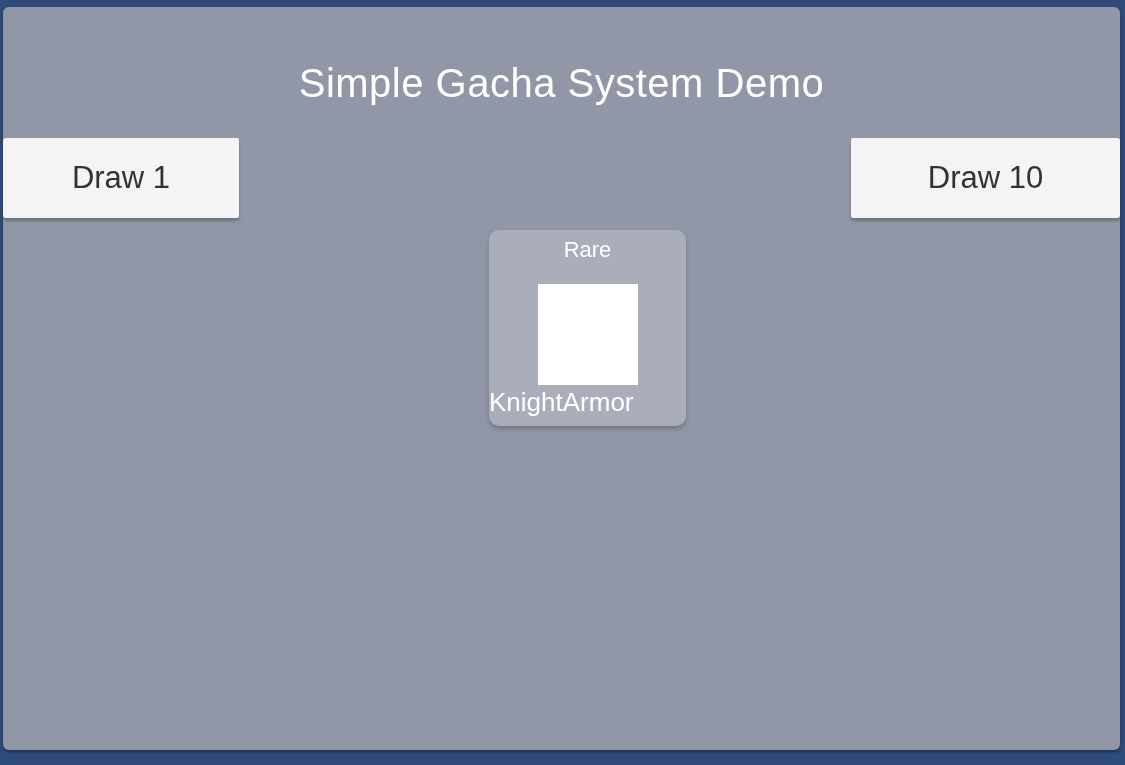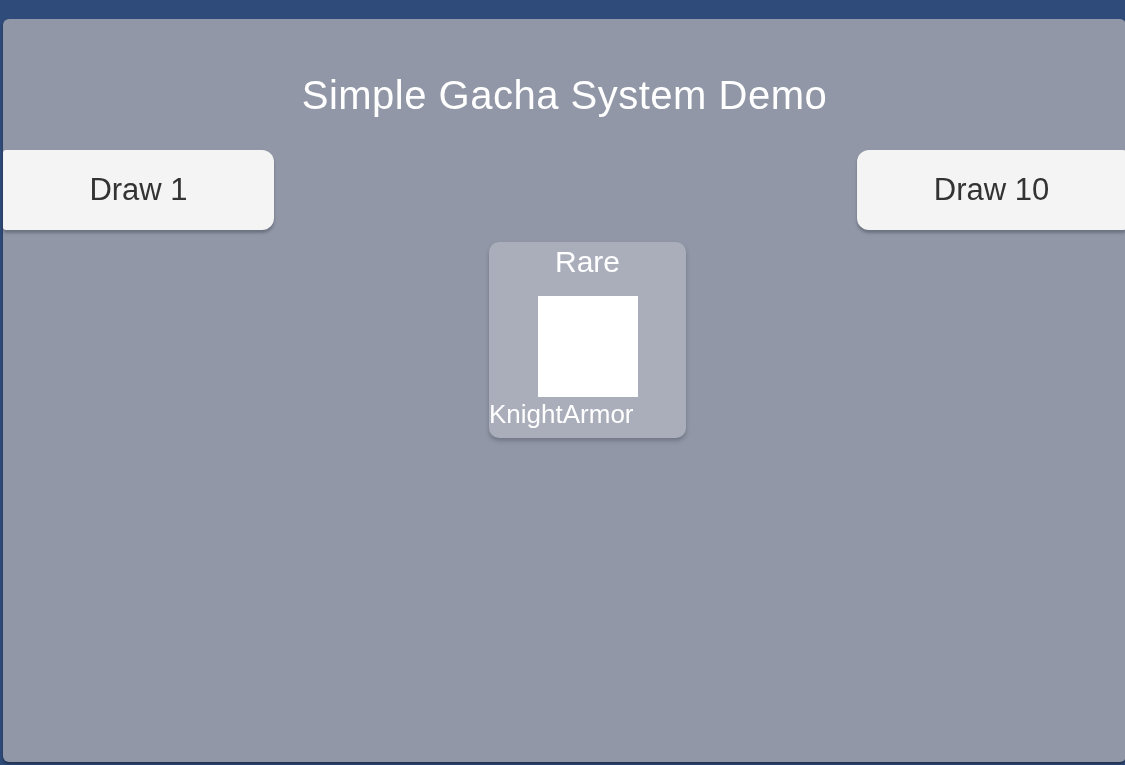--- a/index.html
+++ b/index.html
@@ -10,56 +10,55 @@
     width: 1125px;
     height: 765px;
     position: relative;
     overflow: hidden;
     background: var(--frame, #2f4b7a);
     font-family: "Liberation Sans", sans-serif;
   }
   .panel {
     position: absolute;
     left: 3px;
-    top: 19px;
+    top: 7px;
     width: 1117px;
     height: 743px;
     background: var(--panel, #9197a6);
     border-radius: 6px;
     box-shadow: 0 2px 3px rgba(0,0,0,0.35);
-    padding-left: 6px;
   }
   .title {
     position: absolute;
     left: 0;
     top: 52px;
     width: 100%;
     text-align: center;
     font-size: 40px;
     line-height: 48px;
     color: var(--text_light, #ffffff);
     letter-spacing: 0.5px;
   }
   .btn {
     position: absolute;
     top: 131px;
     height: 80px;
     background: var(--button_bg, #f4f4f4);
     color: var(--button_text, #333333);
     border: none;
-    border-radius: 12px;
+    border-radius: 2px;
     font-family: "Liberation Sans", sans-serif;
     font-size: 31px;
     text-align: center;
     box-shadow: 0 3px 3px rgba(55,60,75,0.40);
     cursor: pointer;
   }
   .btn-left {
     left: 0;
-    width: 271px;
+    width: 236px;
     border-top-left-radius: 3px;
     border-bottom-left-radius: 3px;
   }
   .btn-right {
     right: 0;
     width: 269px;
     border-top-right-radius: 3px;
     border-bottom-right-radius: 3px;
   }
   .card {
@@ -71,21 +70,21 @@
     background: var(--card, #a9aeba);
     border-radius: 10px;
     box-shadow: 0 3px 4px rgba(55,60,75,0.35);
   }
   .rarity {
     position: absolute;
     top: 8px;
     left: 0;
     width: 100%;
     text-align: center;
-    font-size: 30px;
+    font-size: 22px;
     line-height: 24px;
     color: var(--text_light, #ffffff);
   }
   .item-img {
     position: absolute;
     top: 54px;
     left: 50%;
     transform: translateX(-50%);
     width: 100px;
     height: 101px;

